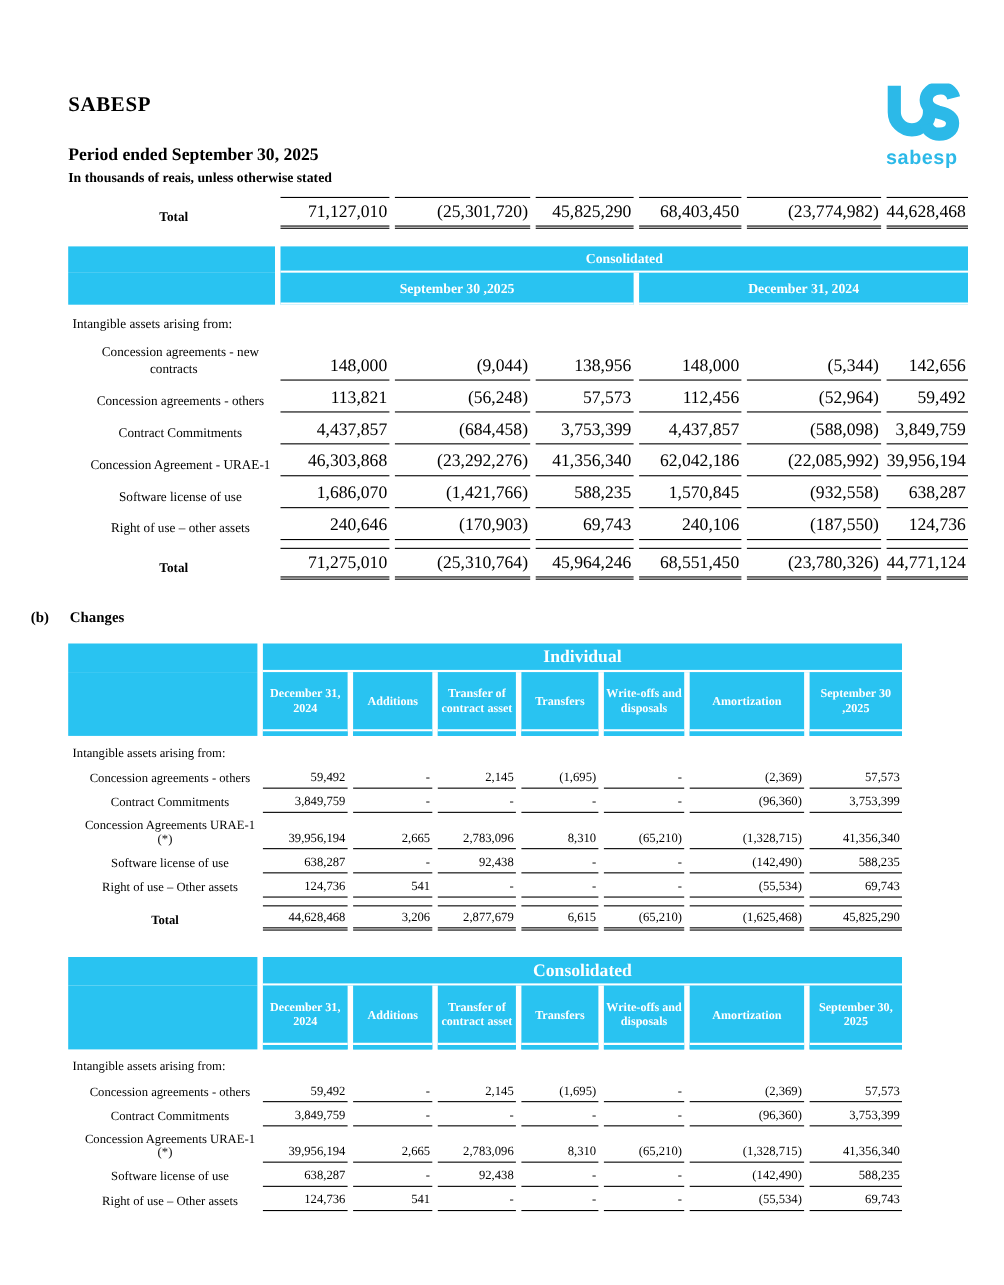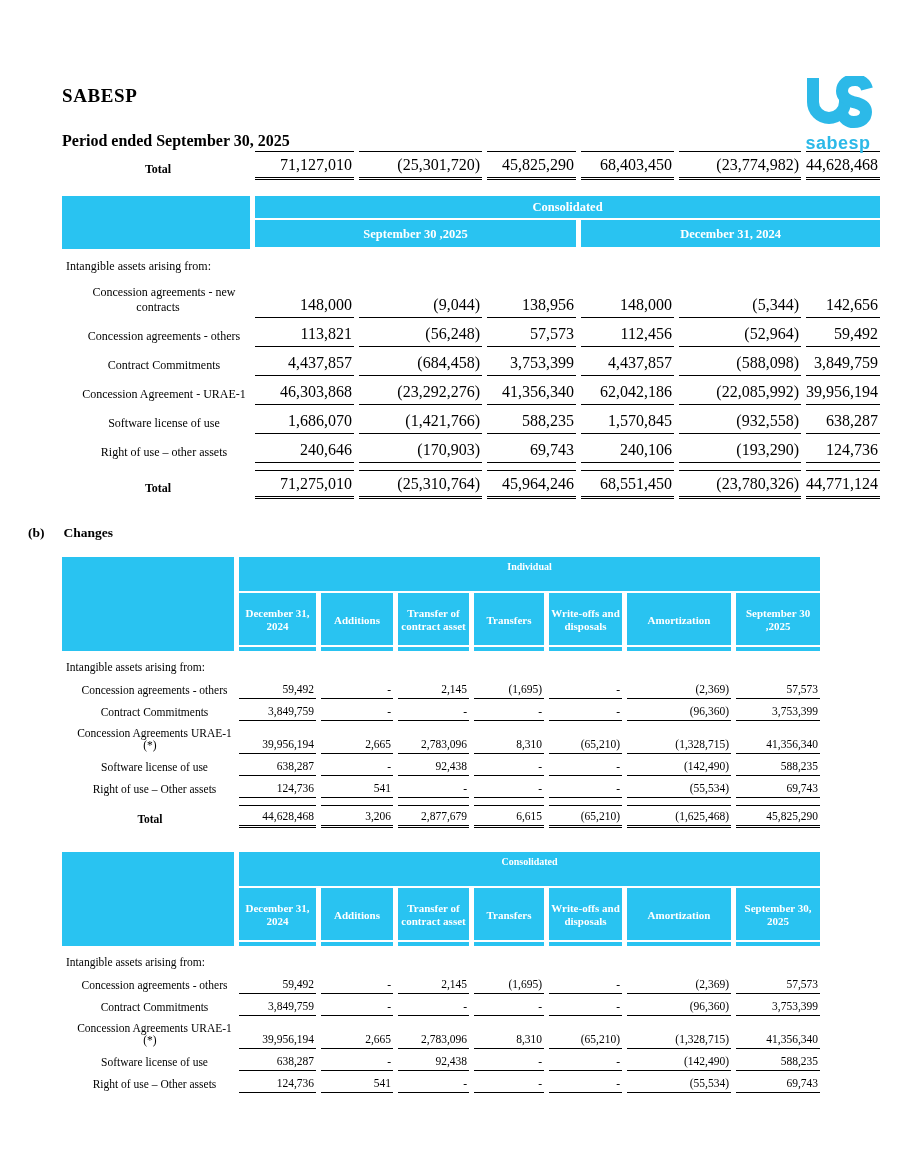--- a/index.html
+++ b/index.html
@@ -24,21 +24,21 @@
   table.fin { border-collapse:separate; border-spacing:5px 0; table-layout:fixed; }
   table.t6 { width:828px; margin-left:-5px; }
   table.t7 { width:768px; margin-left:-5px; }
   .fin td { vertical-align:bottom; }
 
   th.hdr { background:var(--cyan); color:#fff; font-weight:bold; text-align:center; }
   th.corner { background:var(--cyan); }
   .t6 th.group  { border-bottom:2px solid #fff; font-size:12.5px; padding:4px 0 3px; }
   .t6 th.period { border-bottom:2px solid #fff; font-size:12.5px; padding:7px 0 5px; }
   .t6 th.colh   { font-size:12.5px; vertical-align:middle; padding:7px 2px 13px; }
-  .t7 th.group  { border-bottom:2px solid #fff; font-size:10px; padding:4px 0 19px; }
+  .t7 th.group  { border-bottom:2px solid #fff; font-size:16px; padding:4px 0 2px; }
   .t7 th.colh   { font-size:11px; line-height:1.2; vertical-align:middle; padding:5px 2px;
                   height:58px; box-shadow:inset 0 -2px 0 #fff; border-bottom:4px solid var(--cyan); }
 
   .fin td.lblc { text-align:center; padding:7px 0 3px 4px; }
   .t6 td.lblc { text-indent:12px; font-size:12px; }
   .t7 td.lblc { text-indent:9px;  font-size:11.5px; padding-top:6px; }
   .fin td.numc { text-align:right; padding:7px 2px 3px 0; border-bottom:1px solid #000; }
   .t6 td.numc { font-size:16px; }
   .t7 td.numc { font-size:11.5px; padding-top:6px; }
   .fin td.seclbl { padding:10px 0 4px 4px; font-size:12px; }
@@ -65,20 +65,21 @@
     </svg>
     <div class="logo-word">sabesp</div>
   </div>
 
   <div class="content">
     <div class="company">SABESP</div>
 
     <div class="doc-title">
       <div>Period ended September 30, 2025</div>
     </div>
+    <div class="doc-subtitle">In thousands of reais, unless otherwise stated</div>
 
     <table class="fin t6">
       <colgroup>
         <col style="width:188px">
           <col style="width:99px">
           <col style="width:123px">
           <col style="width:89px">
         <col style="width:93px">
           <col style="width:122px">
           <col style="width:74px">
@@ -168,21 +169,21 @@
             <td class="numc">1,570,845</td>
             <td class="numc">(932,558)</td>
             <td class="numc">638,287</td>
           </tr>
           <tr>
             <td class="lblc">Right of use – other assets</td>
             <td class="numc">240,646</td>
             <td class="numc">(170,903)</td>
             <td class="numc">69,743</td>
             <td class="numc">240,106</td>
-            <td class="numc">(193,290)</td>
+            <td class="numc">(187,550)</td>
             <td class="numc">124,736</td>
           </tr>
         </tbody>
       <tfoot>
         <tr class="spacer">
             <td colspan="7"></td>
           </tr>
         <tr class="total-row">
           <td class="lblc">Total</td>
           <td class="numc">71,275,010</td>

